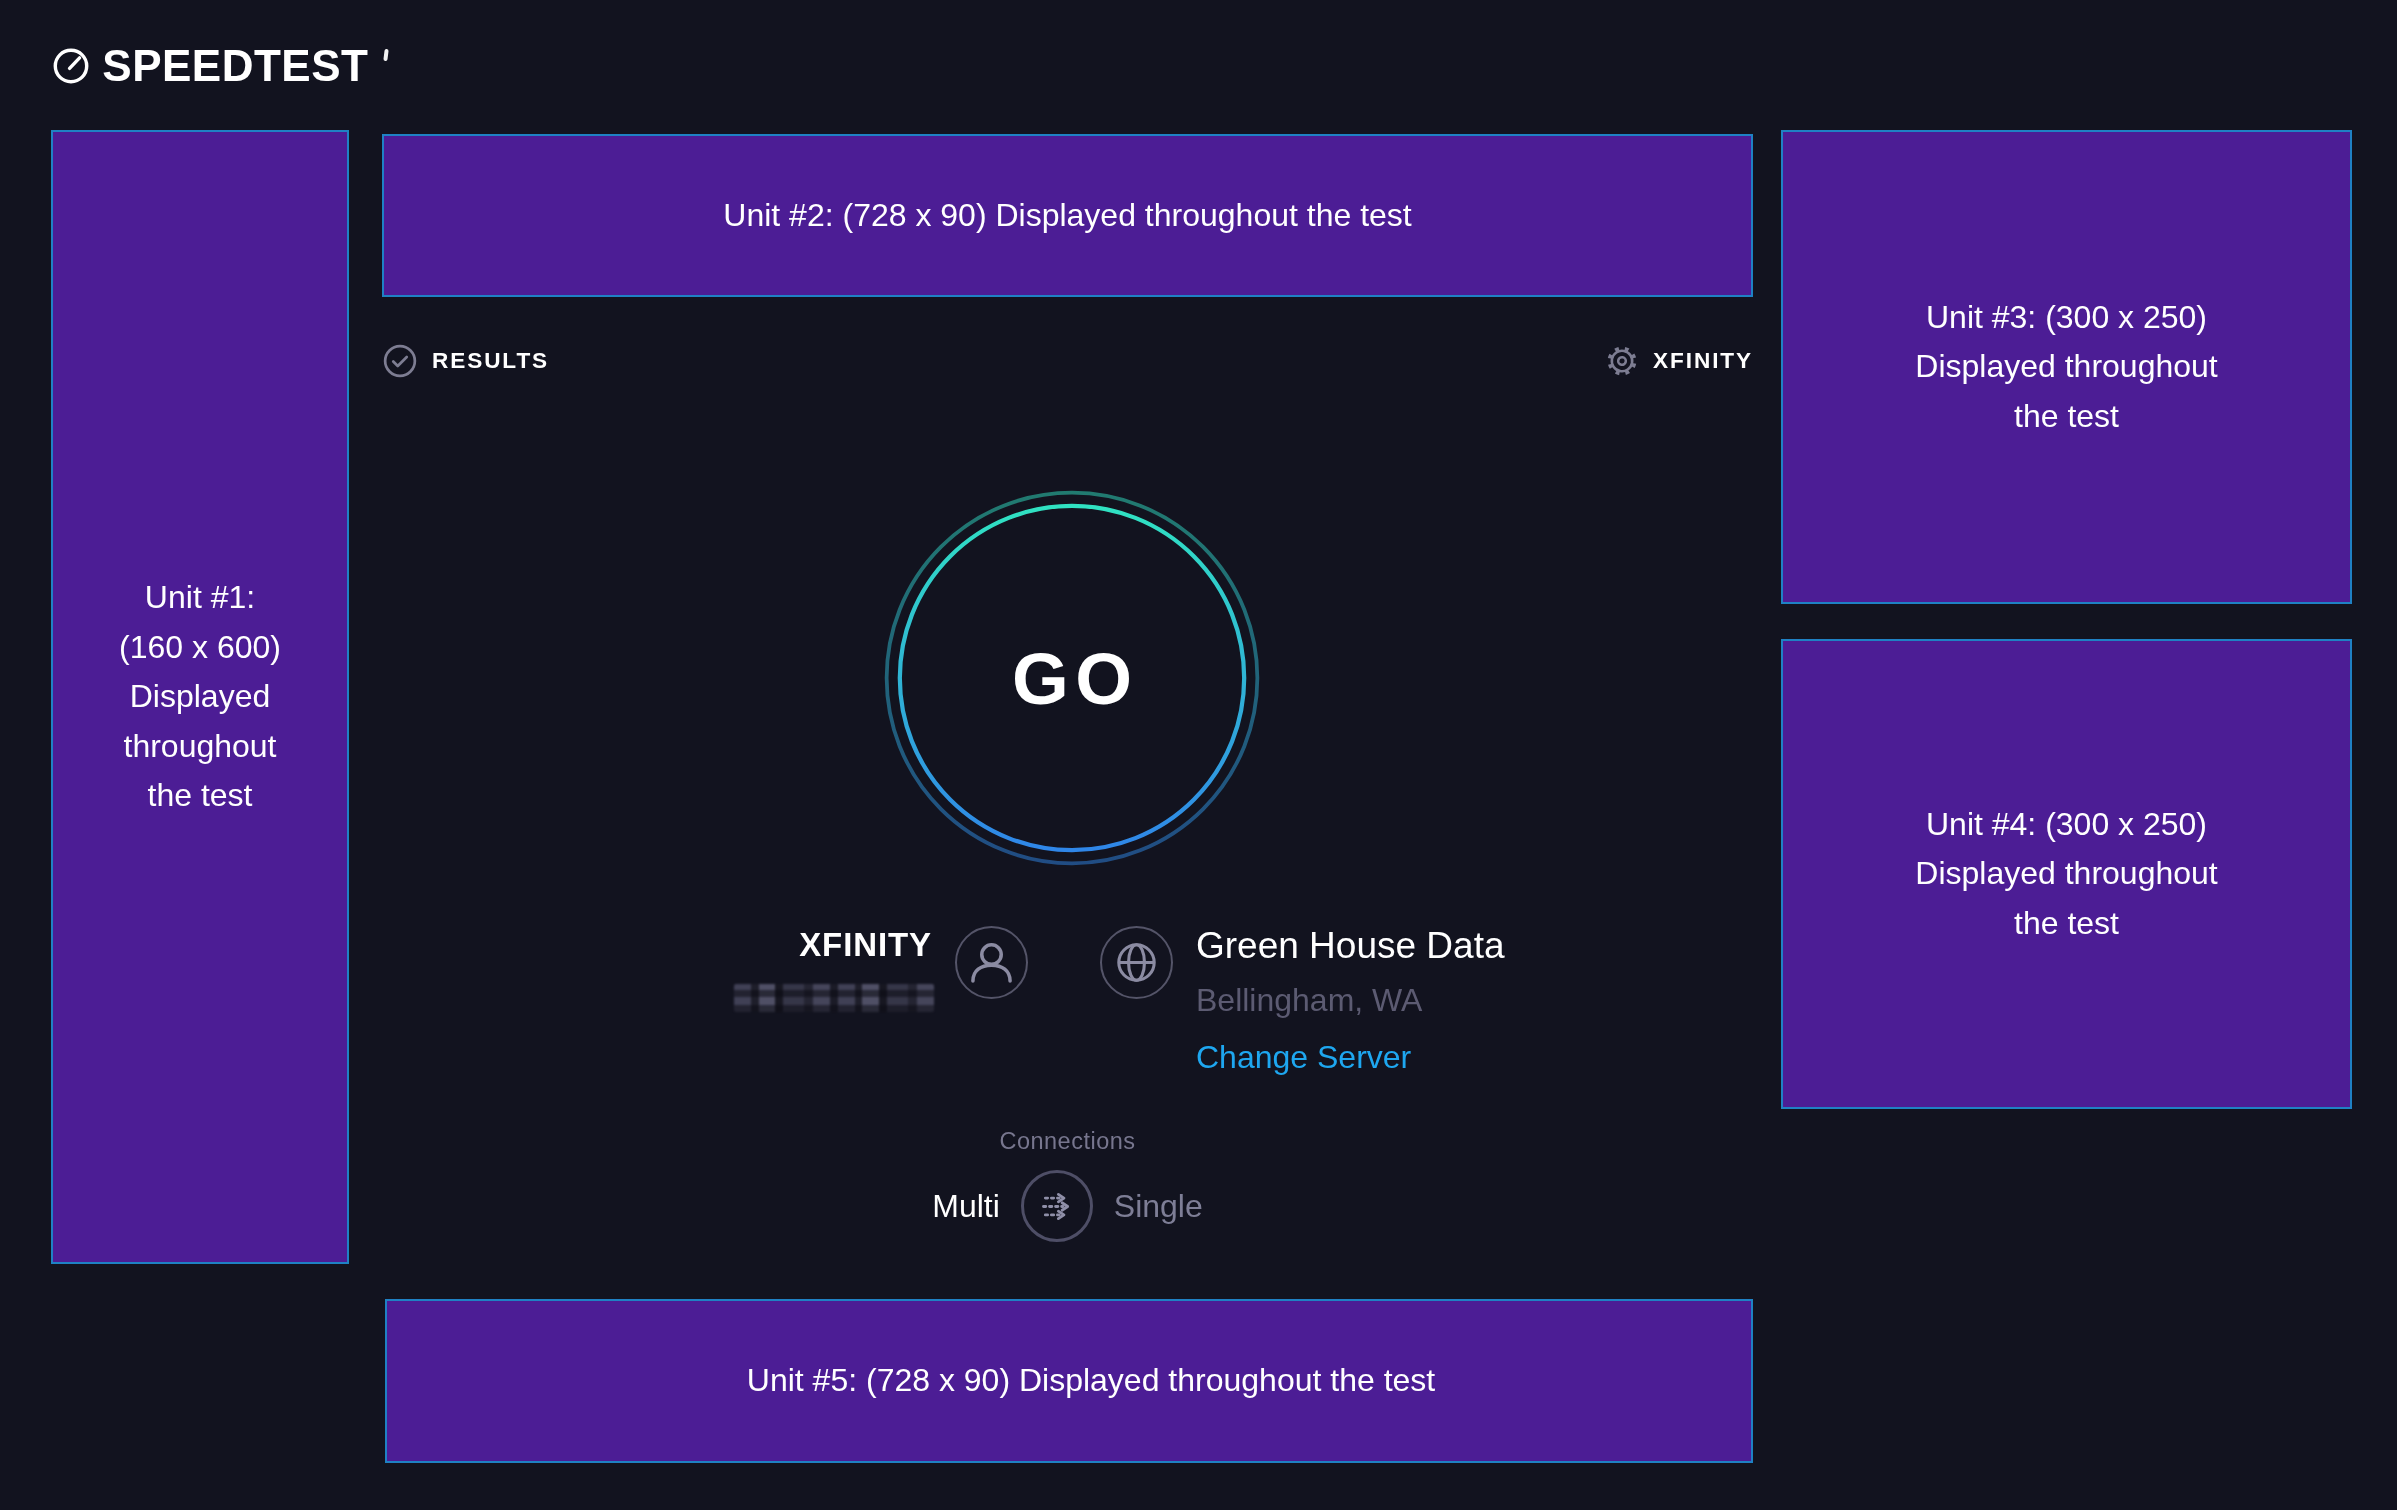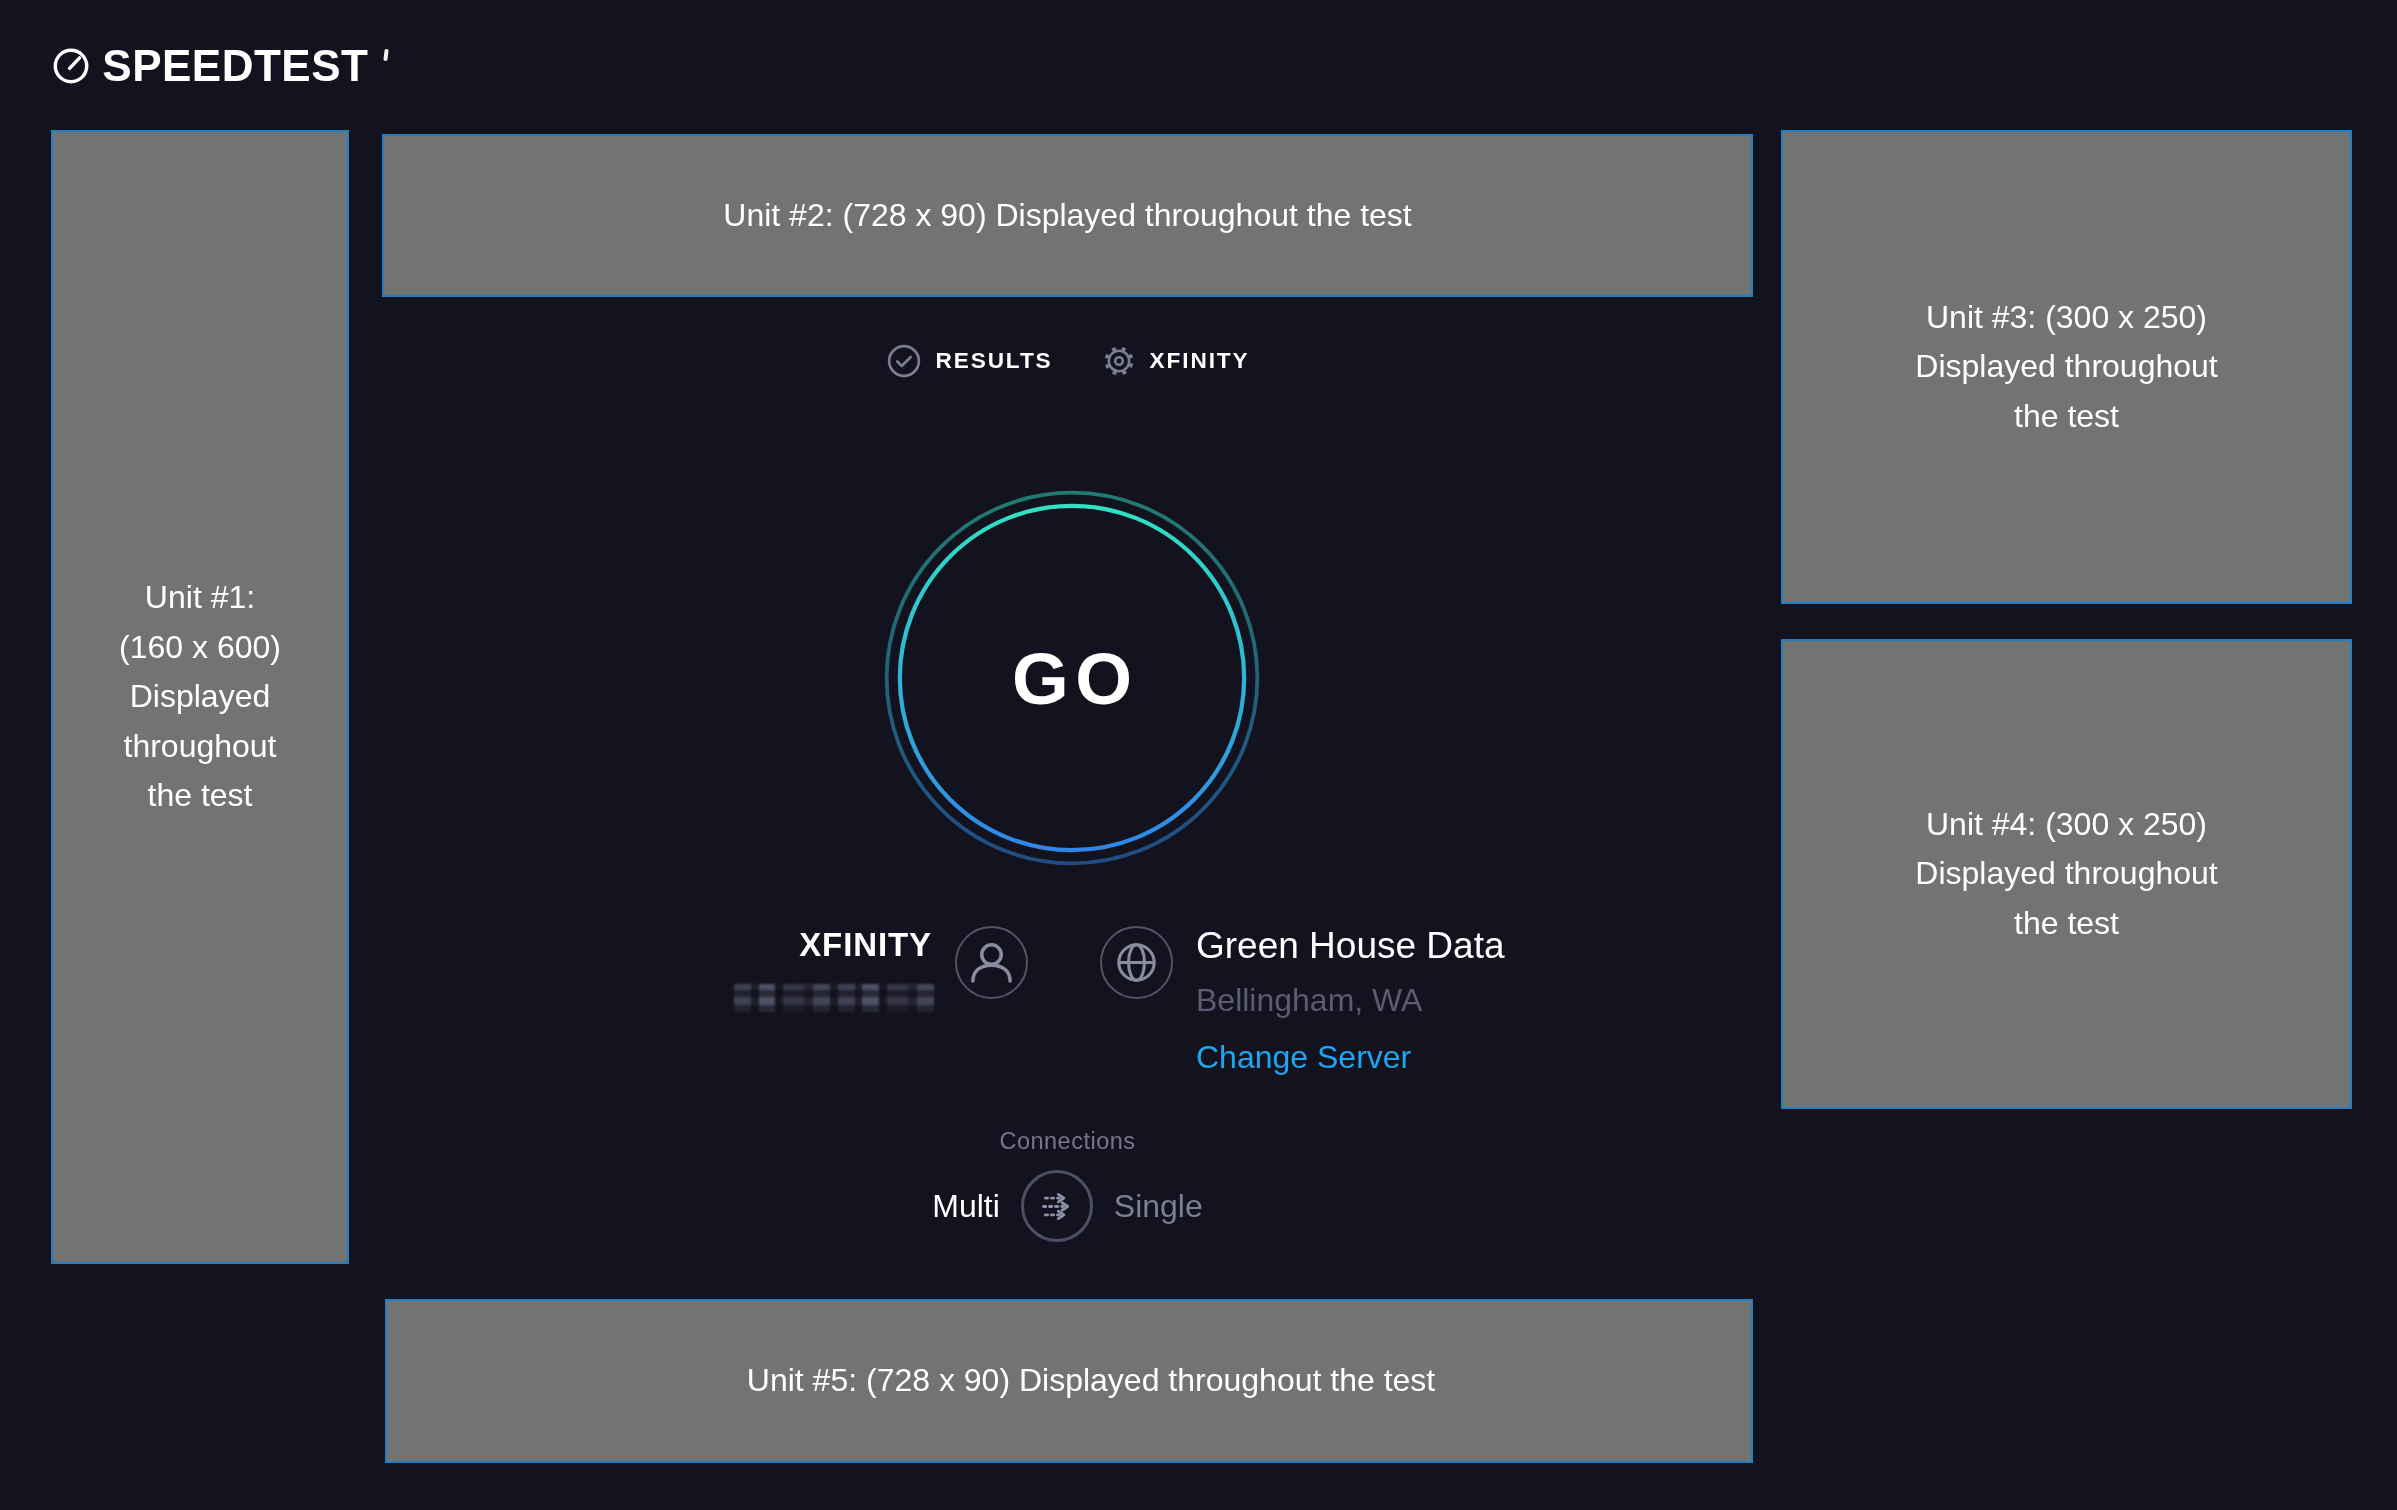--- a/index.html
+++ b/index.html
@@ -24,39 +24,39 @@
     display:inline-block; width:3.8px; height:12.2px; background:#fff;
     border-radius:1.9px; transform:rotate(7deg); margin:-21px 0 0 4.7px; opacity:.95;
   }
   nav { margin-left:auto; display:flex; align-items:center; gap:62px; font-size:34px; font-weight:500; }
   nav a { color:#fff; text-decoration:none; }
   .login { display:flex; align-items:center; gap:11.3px; }
 
   
   .ad {
     position:absolute;
-    background:#737373;
+    background:#4c1d95;
     border:2.8px solid #1f81c4;
     display:flex; align-items:center; justify-content:center;
     text-align:center; color:#fff;
     font-size:32px; line-height:1.55;
     white-space:pre-line;
   }
   #ad1 { left:51px;   top:130px;  width:298px;  height:1134px; }
   #ad2 { left:382px;  top:134px;  width:1371px; height:163px; }
   #ad3 { left:1781px; top:130px;  width:571px;  height:474px; }
   #ad4 { left:1781px; top:639px;  width:571px;  height:470px; }
   #ad5 { left:385px;  top:1299px; width:1368px; height:164px;padding-left:44px; }
 
   
   main { position:absolute; left:382px; top:0; width:1371px; height:1510px; }
 
   .tabs {
     position:absolute; top:343px; left:0; width:100%;
-    display:flex; justify-content:center; align-items:center; gap:49px;
+    display:flex; justify-content:space-between; align-items:center; gap:49px;
   }
   .tab { display:flex; align-items:center; gap:14px; font-size:22.6px; font-weight:700; letter-spacing:1.9px; }
 
   .go-wrap {
     position:absolute; left:483px; top:471px; width:414px; height:414px;
     display:flex; align-items:center; justify-content:center; border-radius:50%;
   }
   .go-wrap svg { position:absolute; inset:0; }
   .go-label { position:relative; font-size:73px; font-weight:700; letter-spacing:6.6px; padding-left:6.6px; }
 

